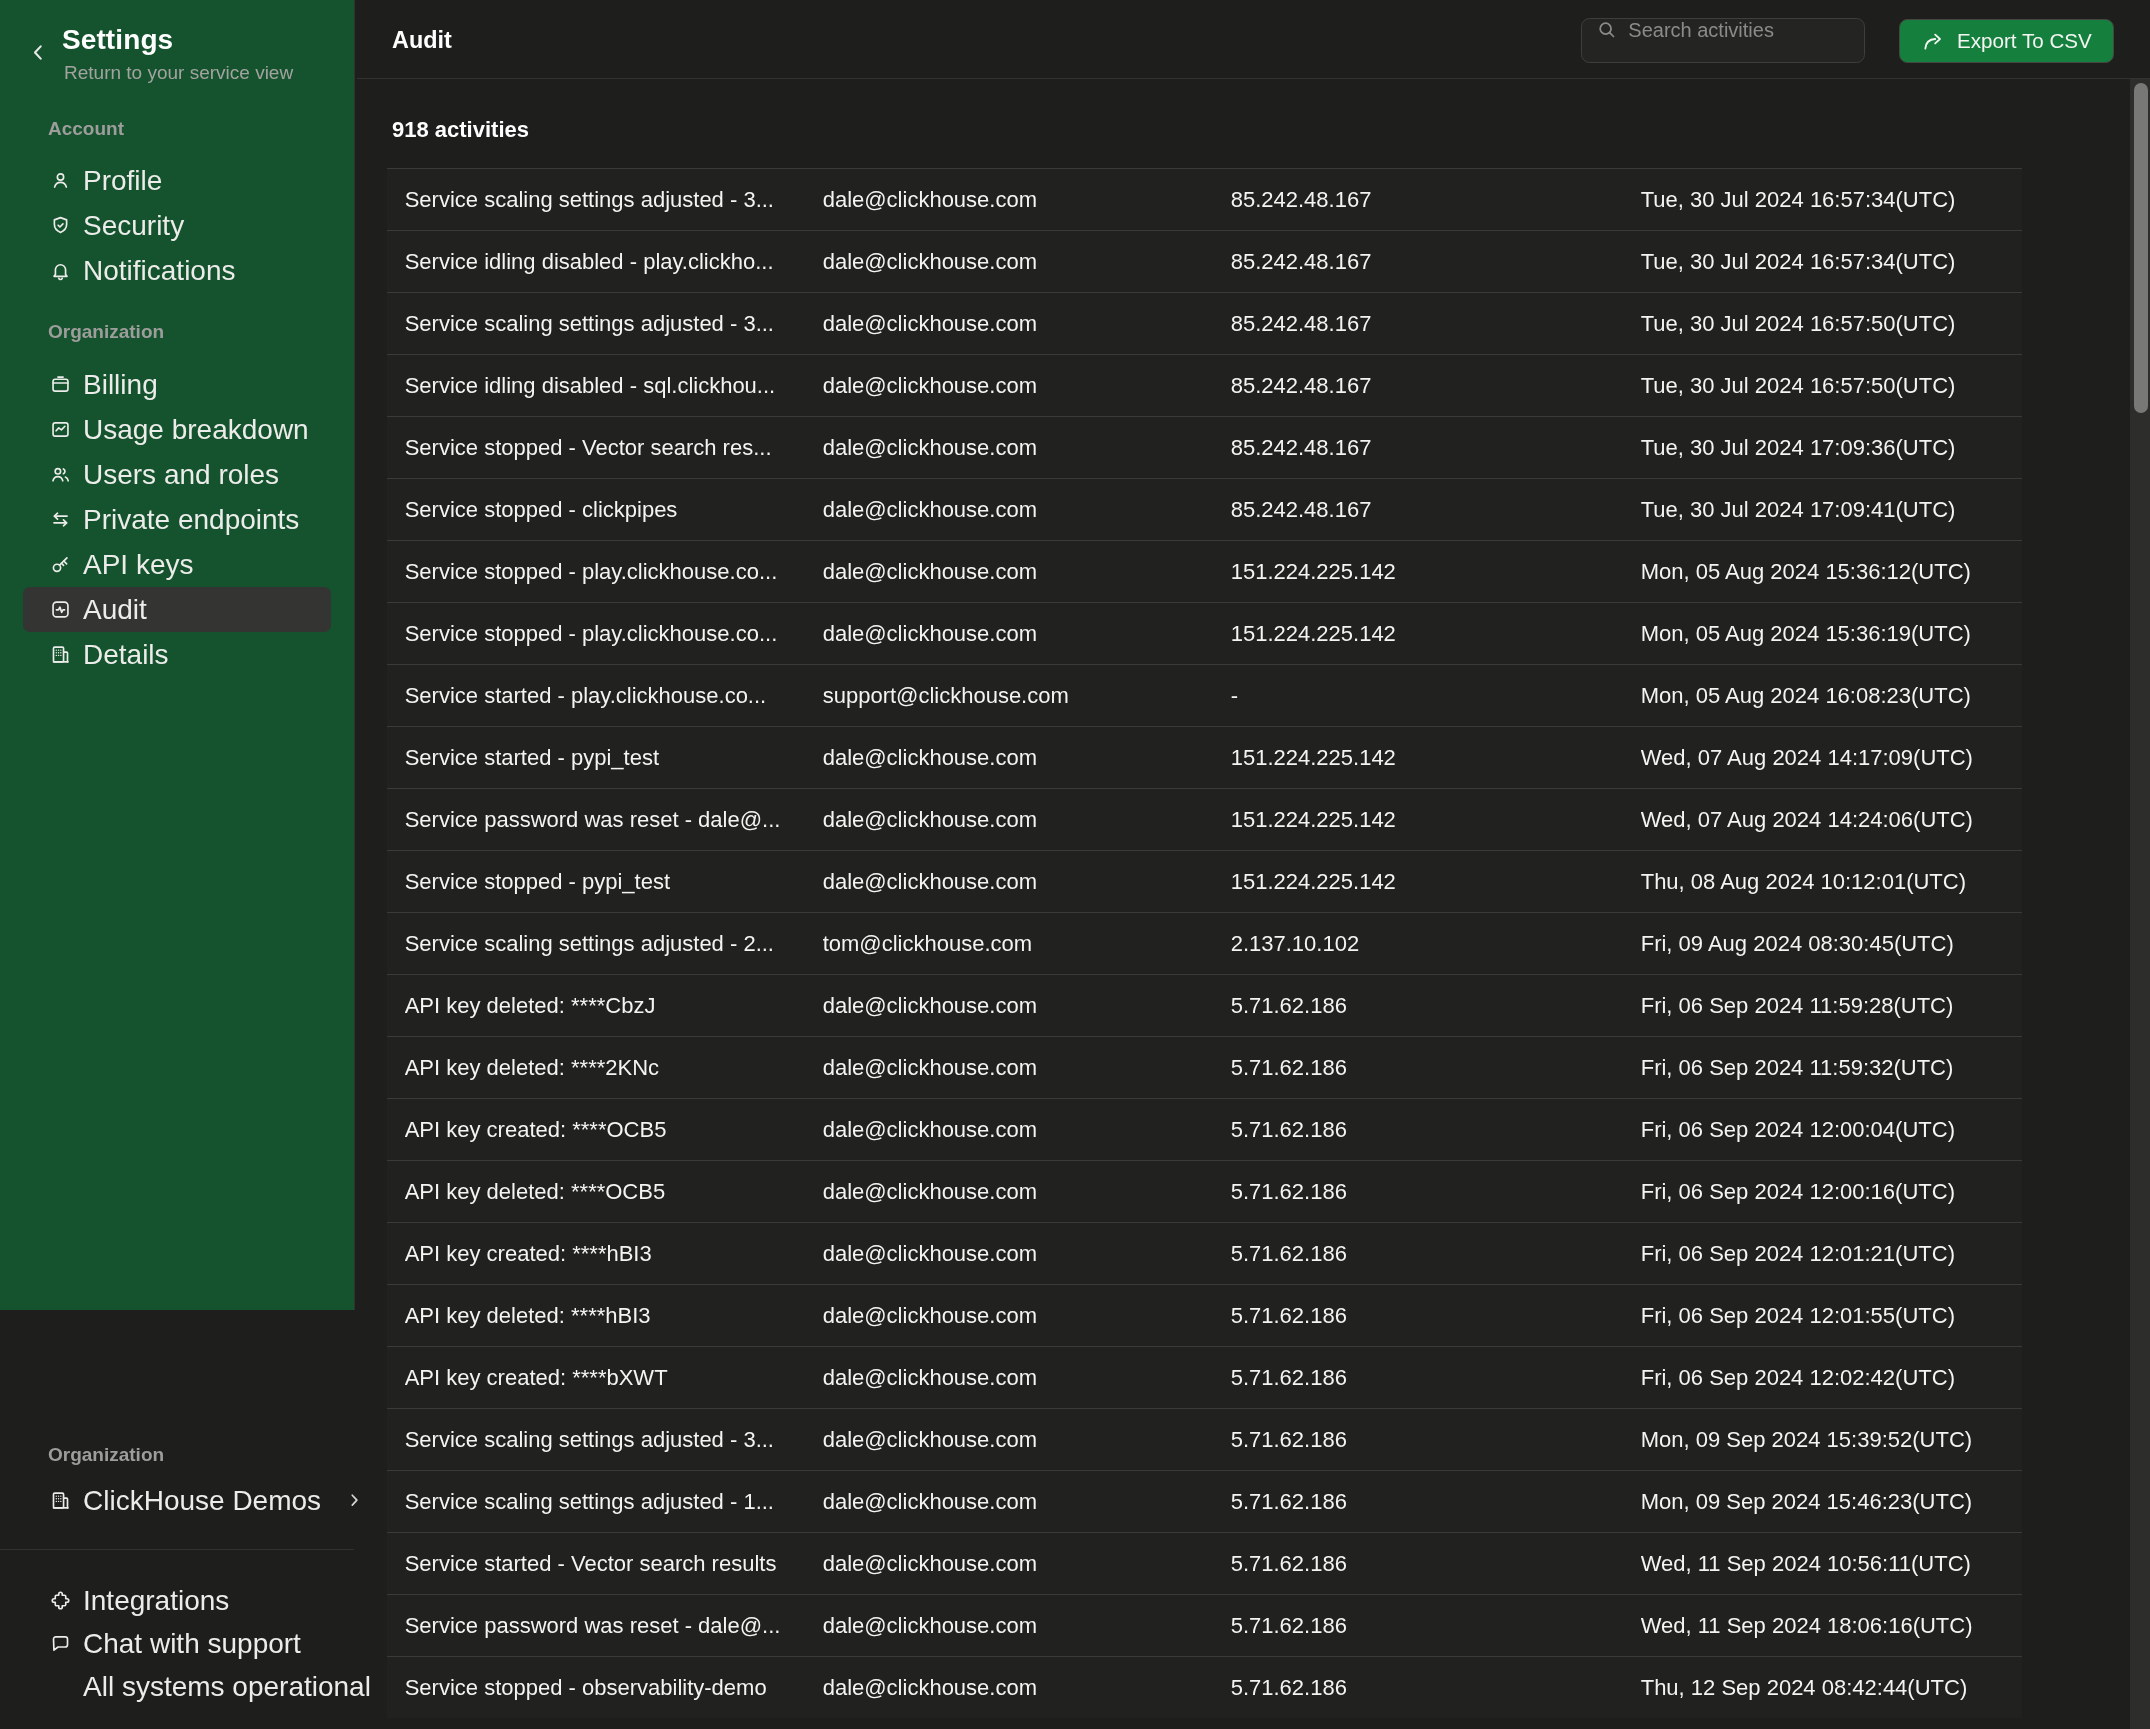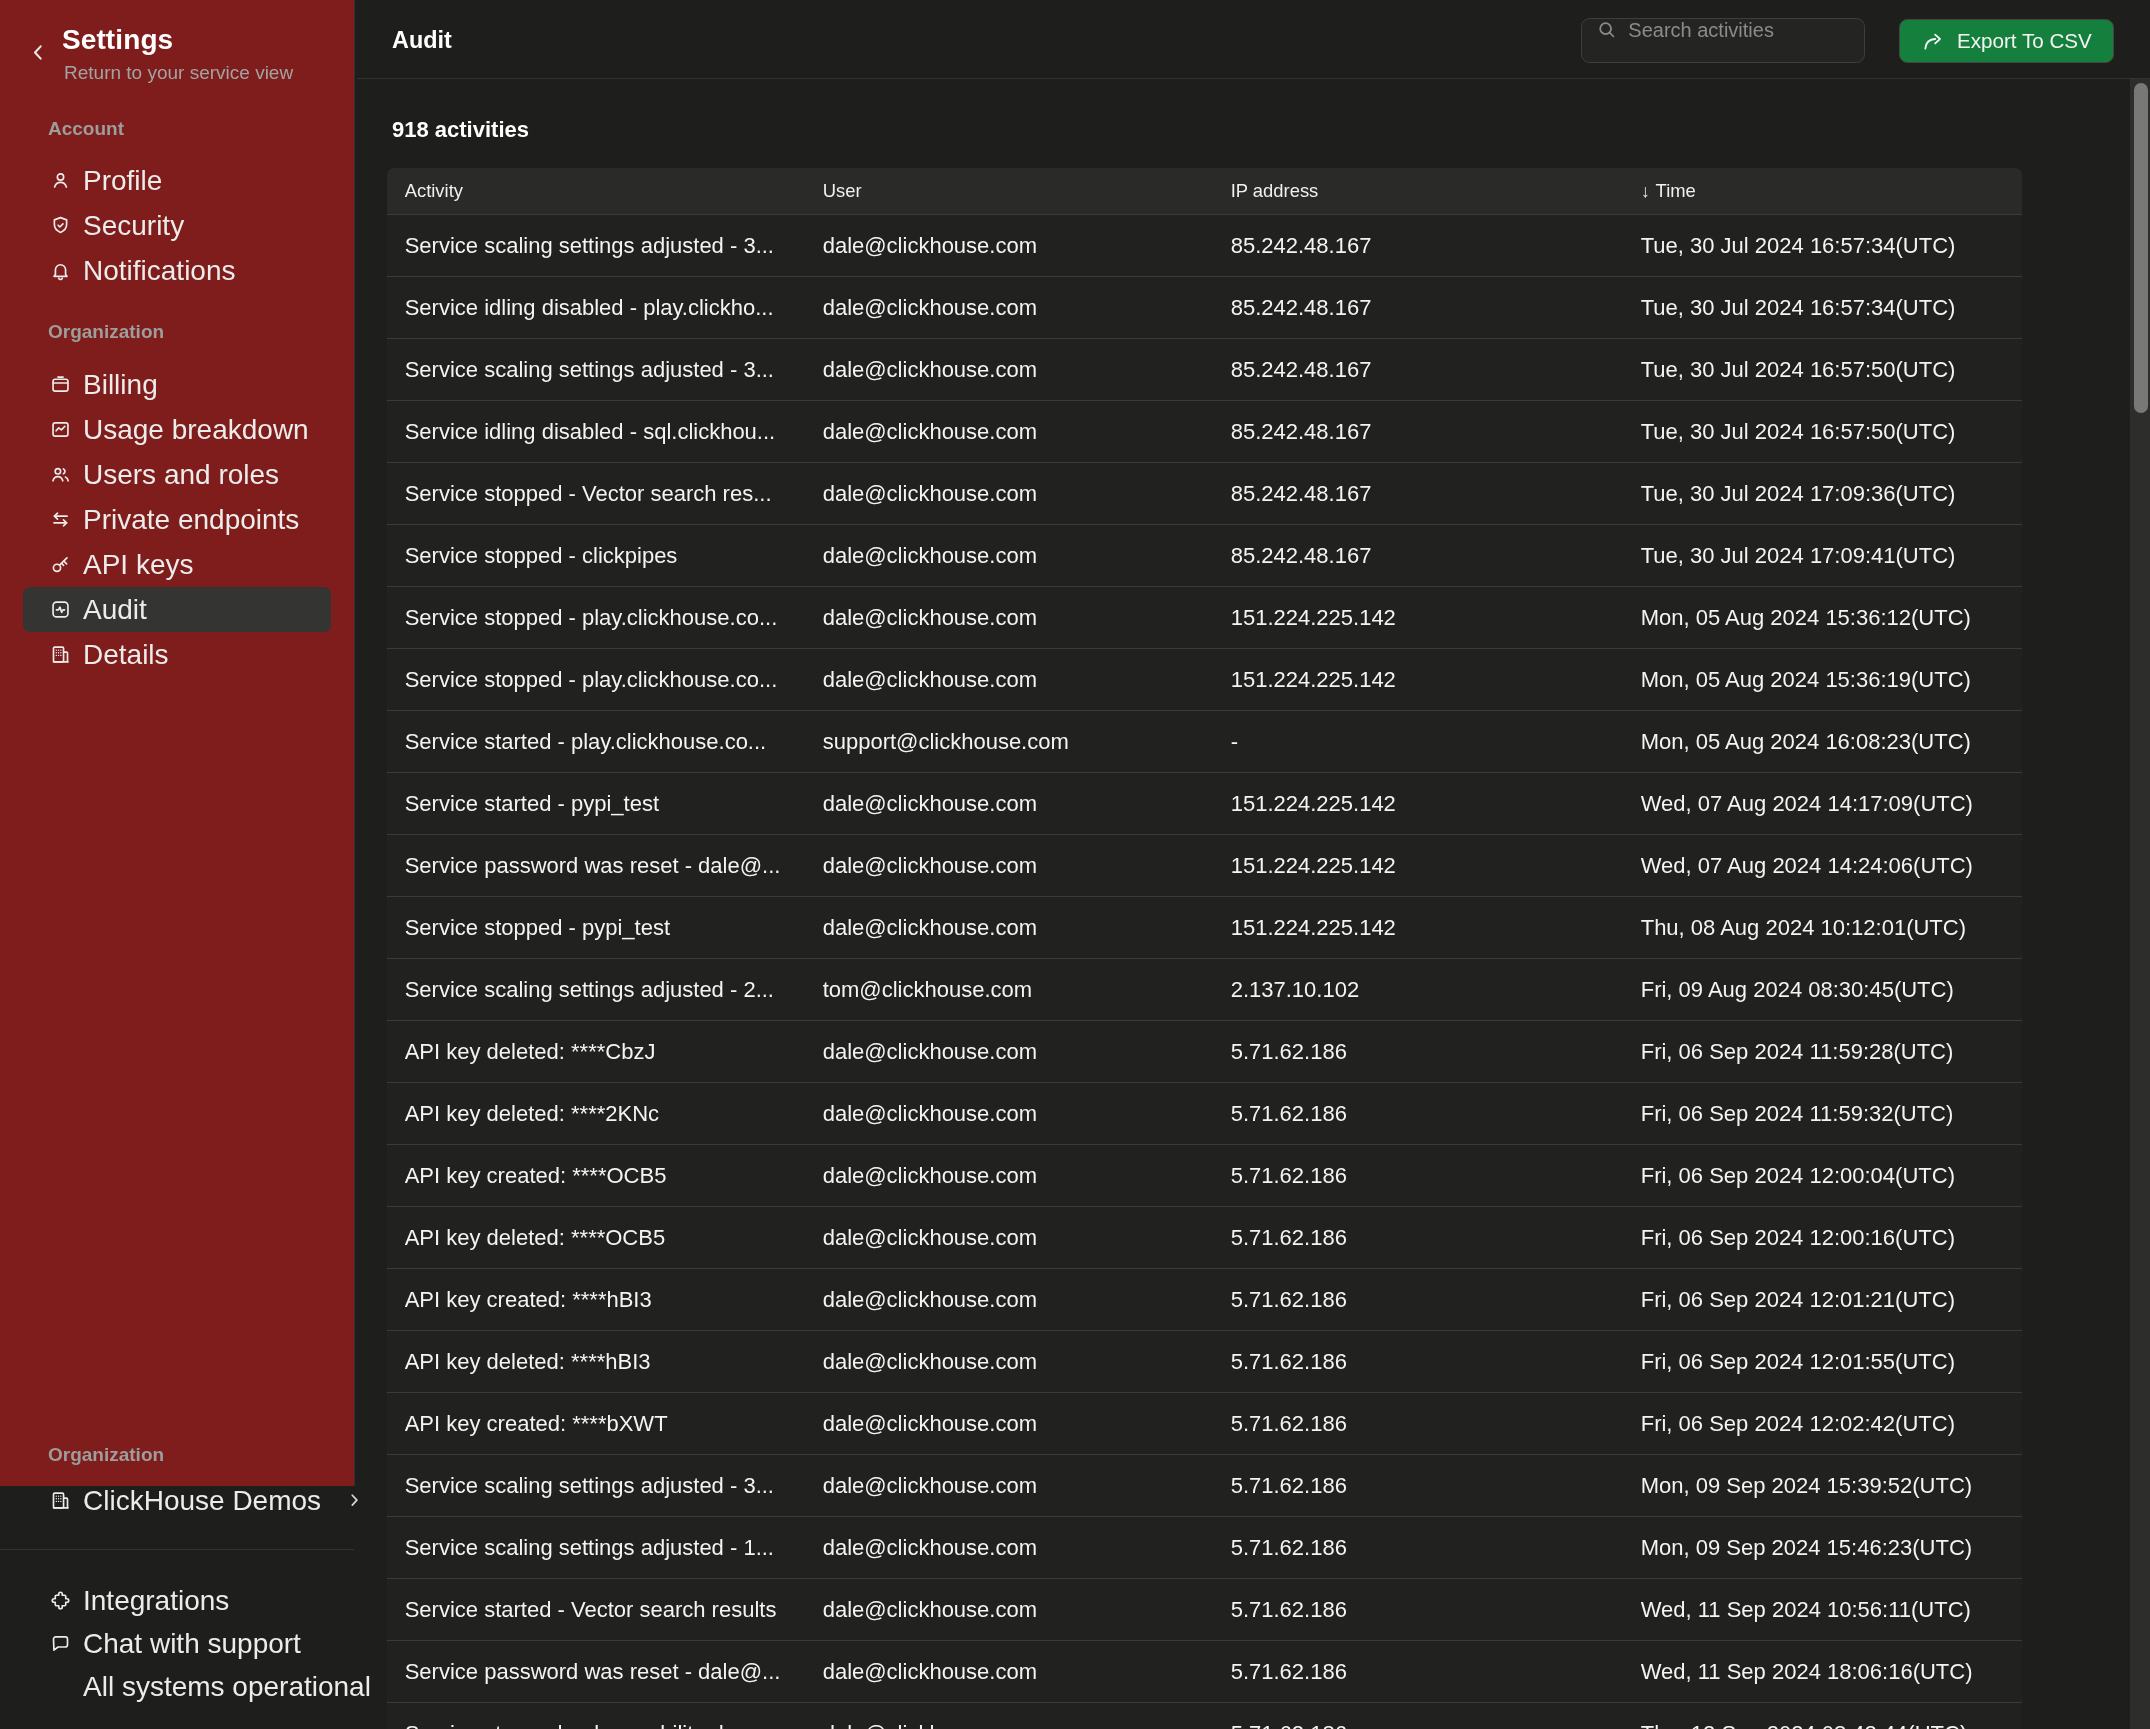--- a/index.html
+++ b/index.html
@@ -8,22 +8,22 @@
     background:#1e1e1c;
     font-family:"Liberation Sans", sans-serif;
     color:#f4f4f2;
     overflow:hidden;
     position:relative;
   }
   svg { display:block; }
 
   
   .sidebar {
-    position:absolute; left:0; top:0; width:355px; height:1486px;
-    background:#7f1d1d; border-right:1.4px solid #32322e;
+    position:absolute; left:0; top:0; width:355px; height:1310px;
+    background:#14532d; border-right:1.4px solid #32322e;
   }
   .sb-back { position:absolute; left:28px; top:40px; width:25.5px; height:25.5px;
     background:none; border:none; color:#e8e8e6; cursor:pointer; }
   .sb-title { position:absolute; left:62px; top:24px; font-size:28px; font-weight:700; color:#ffffff; letter-spacing:0.1px; }
   .sb-sub { position:absolute; left:64px; top:62px; font-size:19px; color:#a3a3a1; }
   .section-label { position:absolute; left:48px; font-size:19px; font-weight:600; color:#9d9d9b; }
   .nav { position:absolute; left:0; width:100%; }
   .item {
     height:45px; margin:0 23px; border-radius:7px;
     display:flex; align-items:center; padding-left:27px; gap:12px;
@@ -278,29 +278,20 @@
           </svg>
       </span>
       <span>Export To CSV</span>
     </button>
   </header>
 
   <section class="content">
     <div class="count">918 activities</div>
 
     <div class="table">
-      <div class="thead">
-        <div class="th">Activity</div>
-        <div class="th">User</div>
-        <div class="th">IP address</div>
-        <div class="th th-time">
-          <span class="sort-arrow">↓</span>
-          <span>Time</span>
-        </div>
-      </div>
       <div id="tbody">
   <div class="trow">
     <div class="cell">Service scaling settings adjusted - 3...</div>
     <div class="cell">dale@clickhouse.com</div>
     <div class="cell">85.242.48.167</div>
     <div class="cell">Tue, 30 Jul 2024 16:57:34(UTC)</div>
   </div>
 
   <div class="trow">
     <div class="cell">Service idling disabled - play.clickho...</div>

